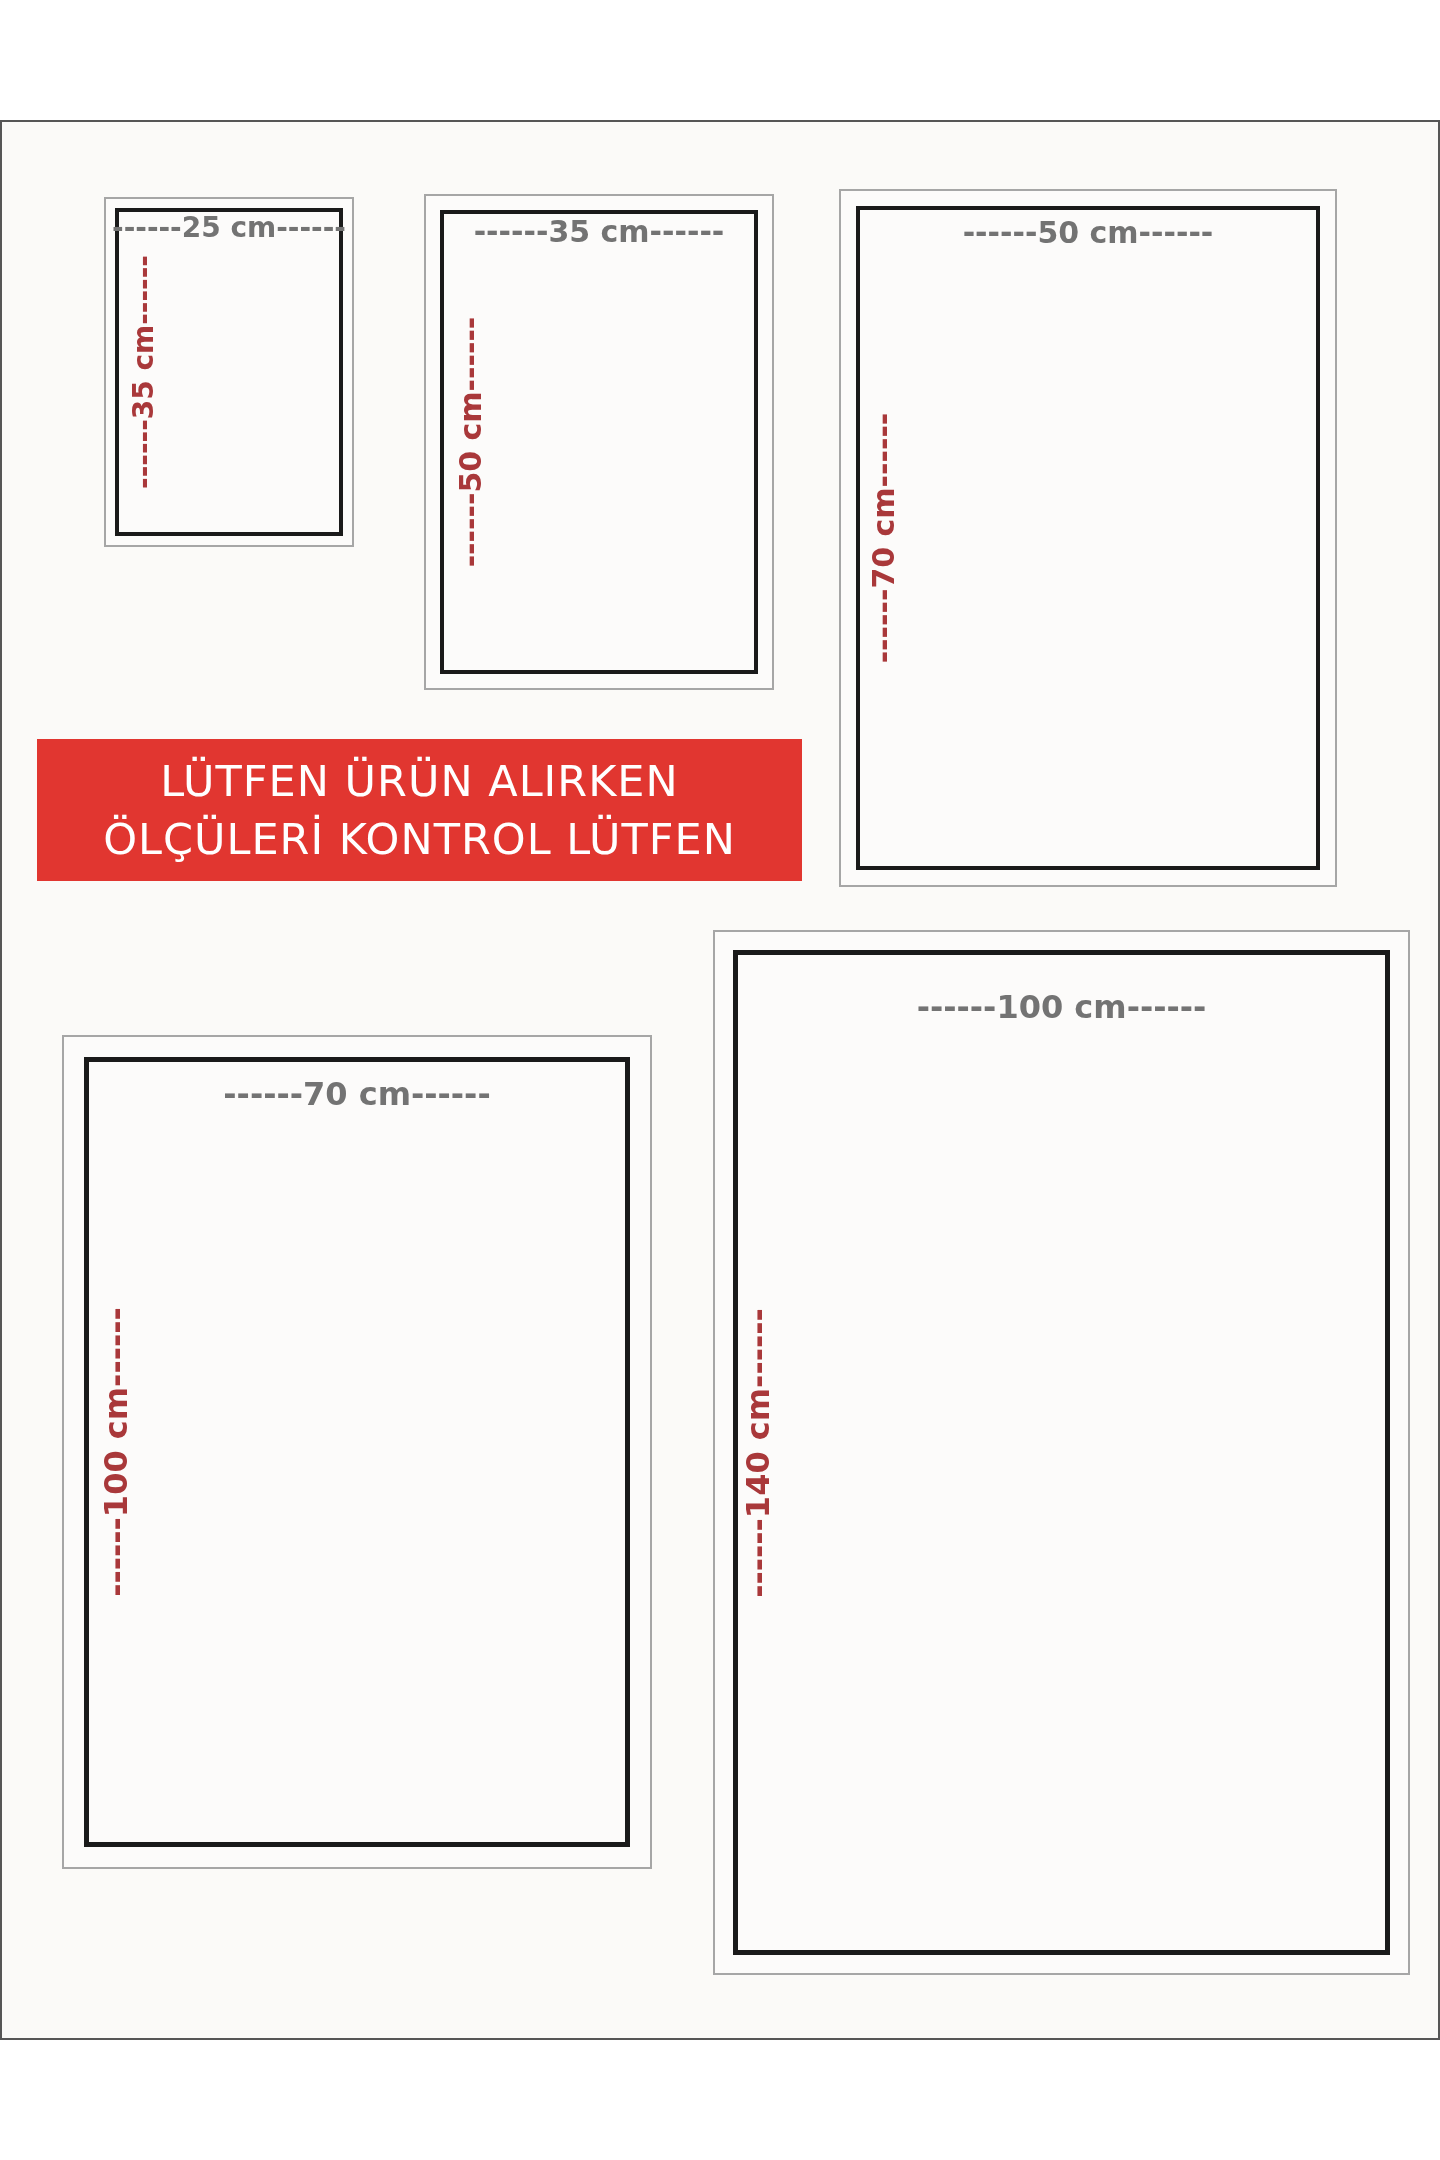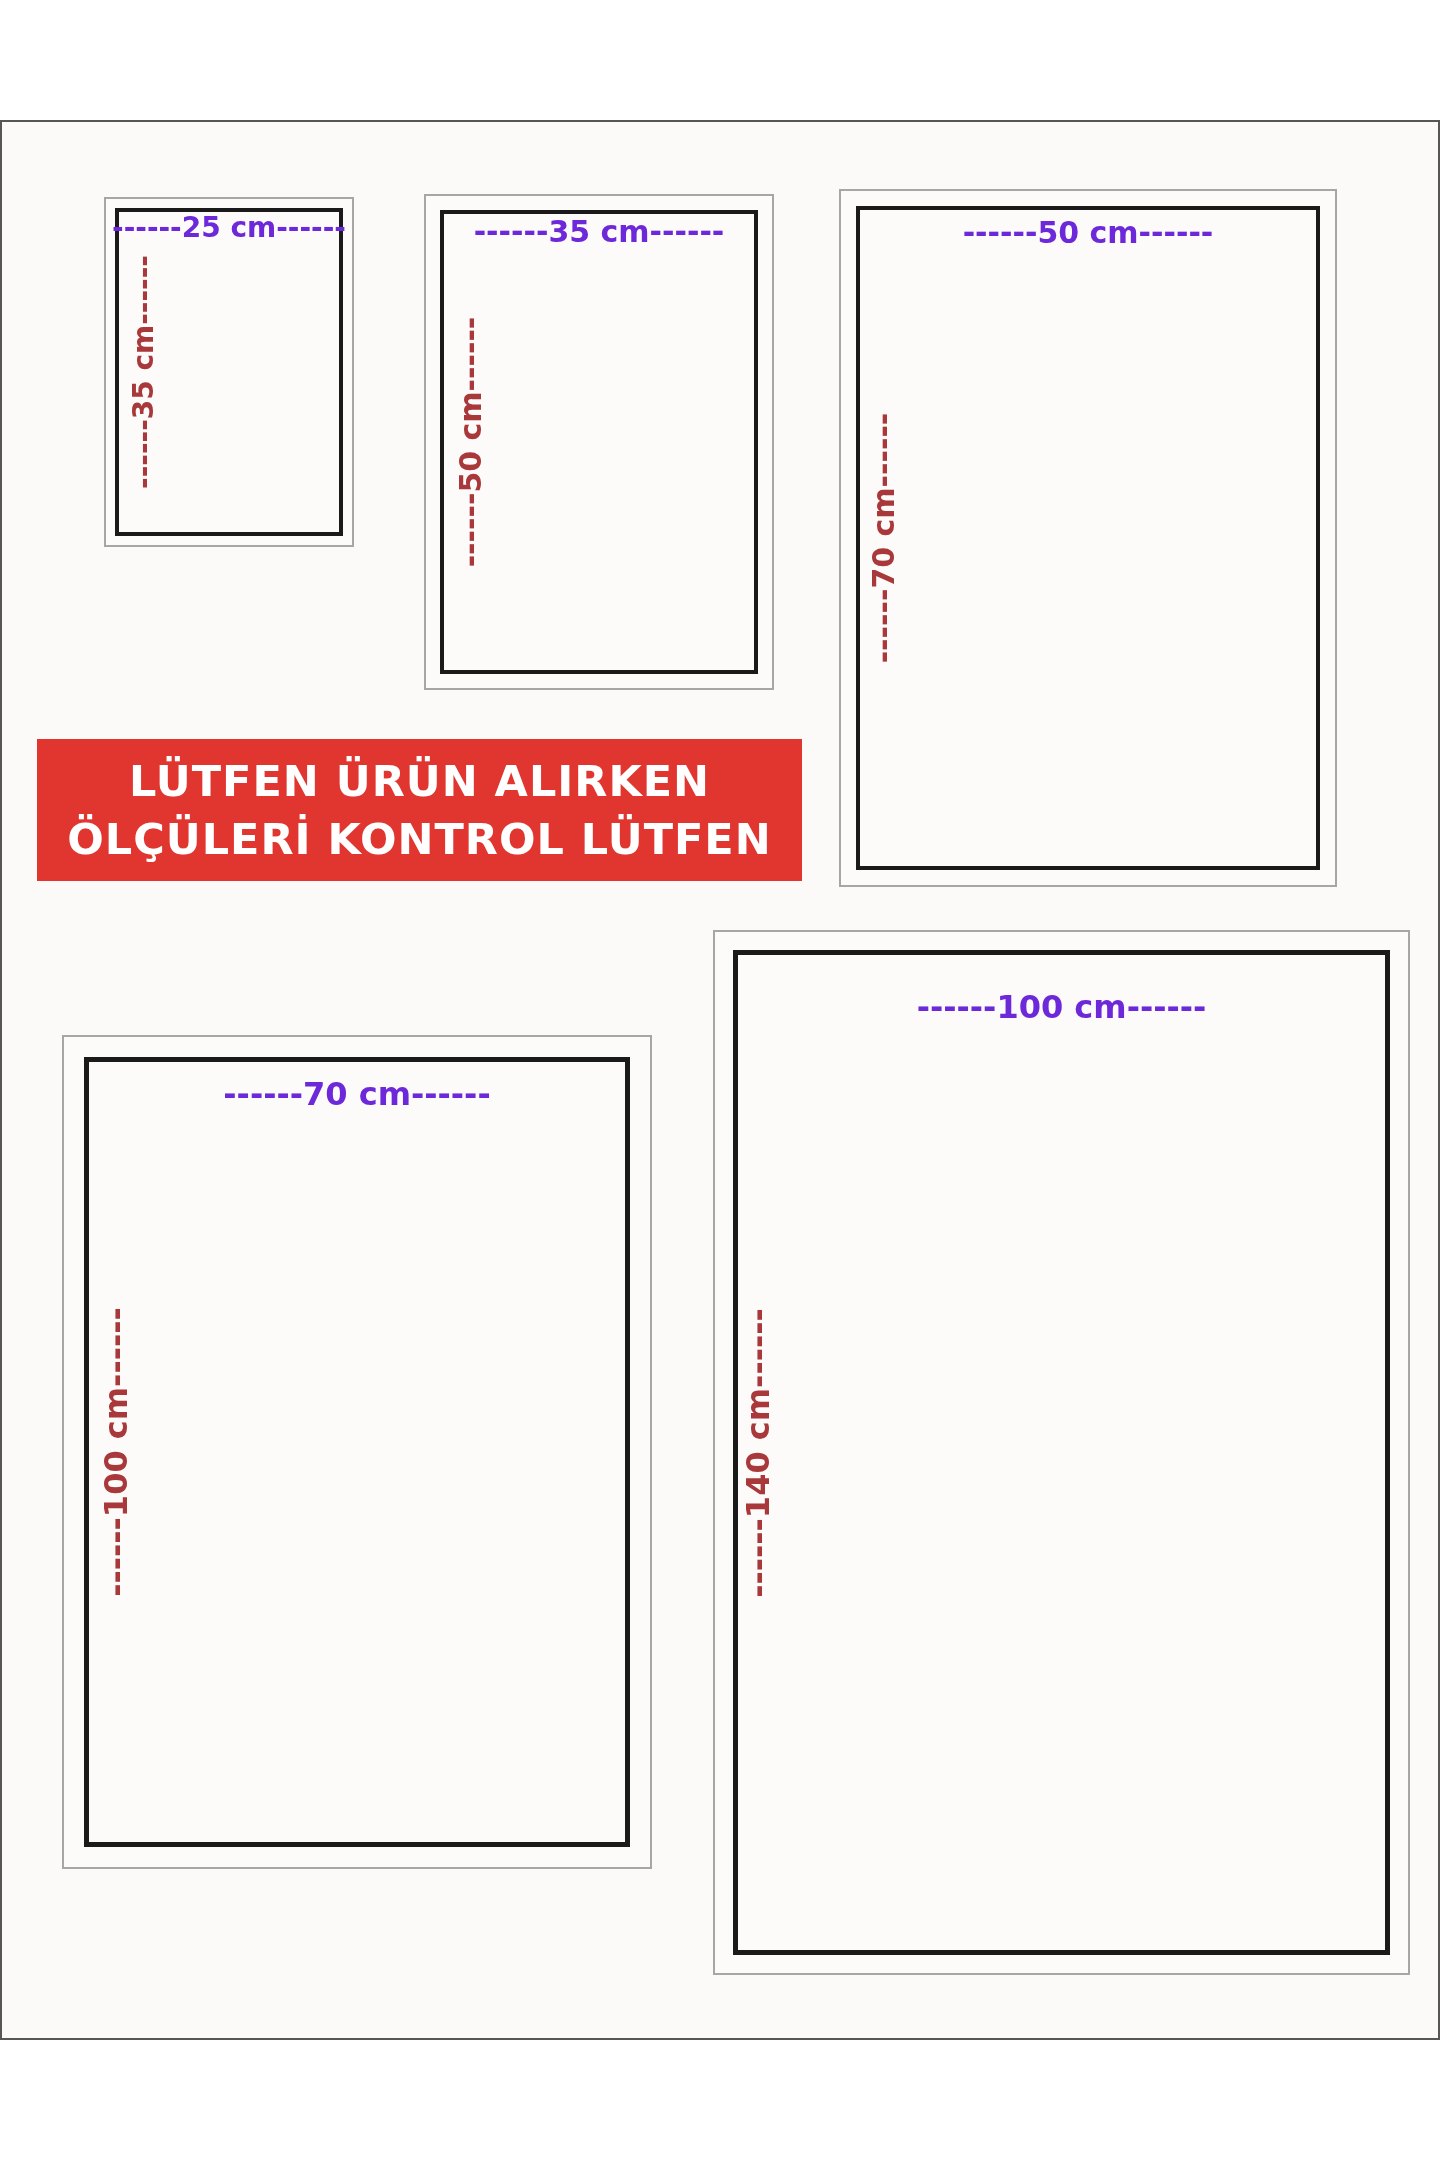--- a/index.html
+++ b/index.html
@@ -24,21 +24,21 @@
   }
   .inner {
     position: absolute;
     border: 4px solid #1a1a1a;
   }
   .h-label {
     position: absolute;
     left: 0; right: 0;
     text-align: center;
     font-weight: bold;
-    color: #6d28d9;
+    color: #737373;
     white-space: nowrap;
   }
   .v-label {
     position: absolute;
     top: 50%;
     writing-mode: vertical-rl;
     transform: translateY(-50%) rotate(180deg);
     font-weight: bold;
     color: #a9383a;
     white-space: nowrap;
@@ -74,21 +74,21 @@
     left: 35px; top: 617px;
     width: 765px; height: 142px;
     background: #e13630;
     display: flex;
     flex-direction: column;
     justify-content: center;
     align-items: center;
   }
   .warning-banner .line {
     color: #ffffff;
-    font-weight: bold;
+    font-weight: normal;
     font-size: 43px;
     line-height: 58px;
     letter-spacing: 1px;
     white-space: nowrap;
   }
 </style>
 </head>
 <body>
 
 <div class="panel">

